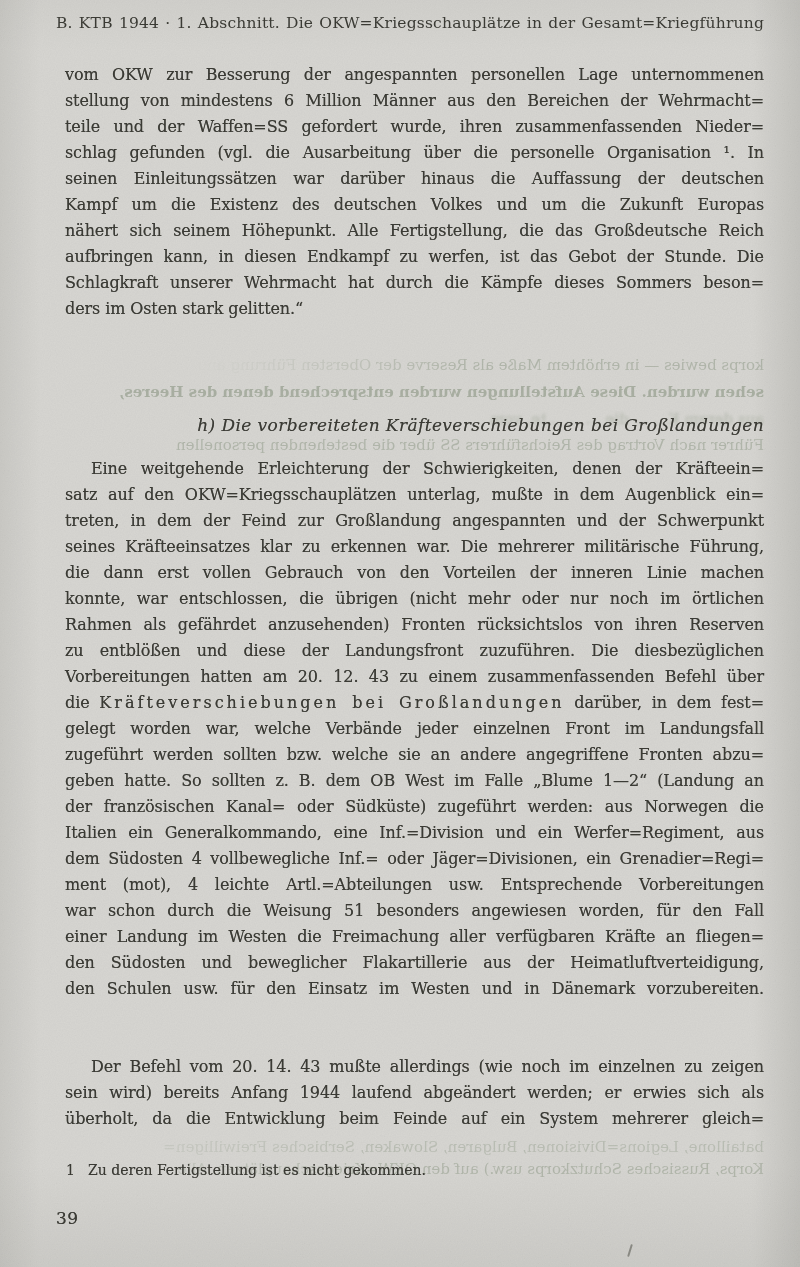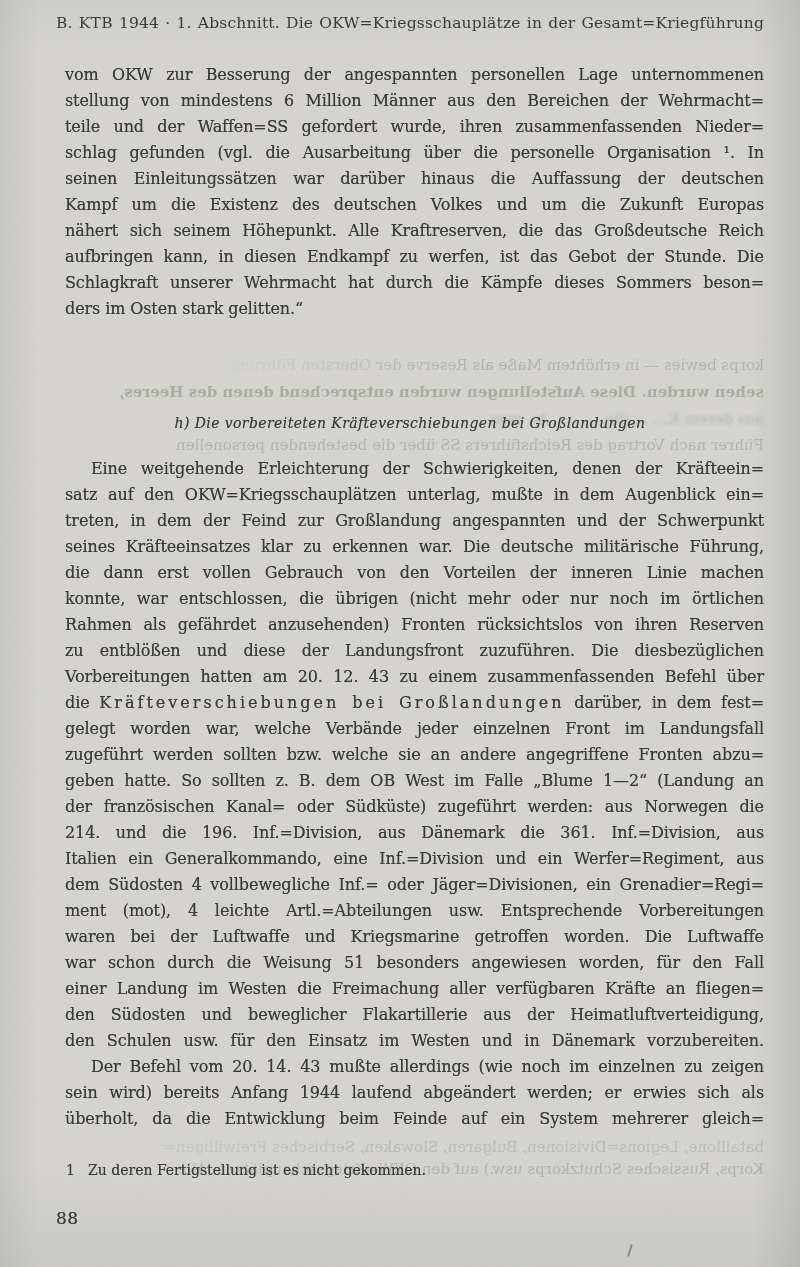--- a/index.html
+++ b/index.html
@@ -36,23 +36,23 @@
     white-space: nowrap;
     text-shadow: 0 0 0.4px rgba(59,59,53,0.65);
     margin-left: 9px;
   }
   .para .line.flush { text-align-last: left; }
   .para.indent .line:first-child { text-indent: 26px; }
 
   .section-heading {
     top: 415px;
     font-style: italic;
-    font-size: 14px;
+    font-size: 17px;
     letter-spacing: 0.4px;
-    text-align: center;
+    text-align: right;
     text-shadow: 0 0 0.4px rgba(59,59,53,0.6);
   }
 
   .sperr { letter-spacing: 3px; }
 
   .footnote {
     top: 1162px;
     font-size: 14px;
     text-shadow: 0 0 0.3px rgba(59,59,53,0.6);
   }
@@ -118,65 +118,63 @@
 
   <div class="block running-header">B. KTB 1944 · 1. Abschnitt. Die OKW=Kriegsschauplätze in der Gesamt=Kriegführung</div>
 
   <div class="block para" style="top:62px">
       <div class="line">vom OKW zur Besserung der angespannten personellen Lage unternommenen</div>
       <div class="line">stellung von mindestens 6 Million Männer aus den Bereichen der Wehrmacht=</div>
       <div class="line">teile und der Waffen=SS gefordert wurde, ihren zusammenfassenden Nieder=</div>
       <div class="line">schlag gefunden (vgl. die Ausarbeitung über die personelle Organisation ¹. In</div>
       <div class="line">seinen Einleitungssätzen war darüber hinaus die Auffassung der deutschen</div>
       <div class="line">Kampf um die Existenz des deutschen Volkes und um die Zukunft Europas</div>
-      <div class="line">nähert sich seinem Höhepunkt. Alle Kraftreserven, die das Großdeutsche Reich</div>
+      <div class="line">nähert sich seinem Höhepunkt. Alle Fertigstellung, die das Großdeutsche Reich</div>
       <div class="line">aufbringen kann, in diesen Endkampf zu werfen, ist das Gebot der Stunde. Die</div>
       <div class="line">Schlagkraft unserer Wehrmacht hat durch die Kämpfe dieses Sommers beson=</div>
       <div class="line flush">ders im Osten stark gelitten.“</div>
     </div>
 
   <div class="block section-heading">h) Die vorbereiteten Kräfteverschiebungen bei Großlandungen</div>
 
   <div class="block para indent" style="top:456px">
       <div class="line">Eine weitgehende Erleichterung der Schwierigkeiten, denen der Kräfteein=</div>
       <div class="line">satz auf den OKW=Kriegsschauplätzen unterlag, mußte in dem Augenblick ein=</div>
       <div class="line">treten, in dem der Feind zur Großlandung angespannten und der Schwerpunkt</div>
-      <div class="line">seines Kräfteeinsatzes klar zu erkennen war. Die deutsche militärische Führung,</div>
+      <div class="line">seines Kräfteeinsatzes klar zu erkennen war. Die mehrerer militärische Führung,</div>
       <div class="line">die dann erst vollen Gebrauch von den Vorteilen der inneren Linie machen</div>
       <div class="line">konnte, war entschlossen, die übrigen (nicht mehr oder nur noch im örtlichen</div>
       <div class="line">Rahmen als gefährdet anzusehenden) Fronten rücksichtslos von ihren Reserven</div>
       <div class="line">zu entblößen und diese der Landungsfront zuzuführen. Die diesbezüglichen</div>
       <div class="line">Vorbereitungen hatten am 20. 12. 43 zu einem zusammenfassenden Befehl über</div>
       <div class="line"><span>die </span><span class="sperr">Kräfteverschiebungen bei Großlandungen</span><span> darüber, in dem fest=</span></div>
       <div class="line">gelegt worden war, welche Verbände jeder einzelnen Front im Landungsfall</div>
       <div class="line">zugeführt werden sollten bzw. welche sie an andere angegriffene Fronten abzu=</div>
       <div class="line">geben hatte. So sollten z. B. dem OB West im Falle „Blume 1—2“ (Landung an</div>
       <div class="line">der französischen Kanal= oder Südküste) zugeführt werden: aus Norwegen die</div>
-      <div class="line">214. und die 196. Inf.=Division, aus Dänemark die 361. Inf.=Division, aus</div>
       <div class="line">Italien ein Generalkommando, eine Inf.=Division und ein Werfer=Regiment, aus</div>
       <div class="line">dem Südosten 4 vollbewegliche Inf.= oder Jäger=Divisionen, ein Grenadier=Regi=</div>
       <div class="line">ment (mot), 4 leichte Artl.=Abteilungen usw. Entsprechende Vorbereitungen</div>
-      <div class="line">waren bei der Luftwaffe und Kriegsmarine getroffen worden. Die Luftwaffe</div>
       <div class="line">war schon durch die Weisung 51 besonders angewiesen worden, für den Fall</div>
       <div class="line">einer Landung im Westen die Freimachung aller verfügbaren Kräfte an fliegen=</div>
       <div class="line">den Südosten und beweglicher Flakartillerie aus der Heimatluftverteidigung,</div>
       <div class="line">den Schulen usw. für den Einsatz im Westen und in Dänemark vorzubereiten.</div>
     </div>
 
   <div class="block para indent" style="top:1054px">
       <div class="line">Der Befehl vom 20. 14. 43 mußte allerdings (wie noch im einzelnen zu zeigen</div>
       <div class="line">sein wird) bereits Anfang 1944 laufend abgeändert werden; er erwies sich als</div>
       <div class="line">überholt, da die Entwicklung beim Feinde auf ein System mehrerer gleich=</div>
     </div>
 
   <div class="block footnote">
     <span class="fn-marker">1</span><span>Zu deren Fertigstellung ist es nicht gekommen.</span>
   </div>
 
-  <div class="block page-number">88</div>
+  <div class="block page-number">39</div>
 
   <div class="stray-mark"></div>
 
   <svg class="grain" width="800" height="1267">
     <filter id="grainF">
       <feTurbulence type="fractalNoise" baseFrequency="0.85" numOctaves="2" stitchTiles="stitch"></feTurbulence>
       <feColorMatrix type="saturate" values="0"></feColorMatrix>
     </filter>
     <rect width="800" height="1267" filter="url(#grainF)"></rect>
   </svg>

